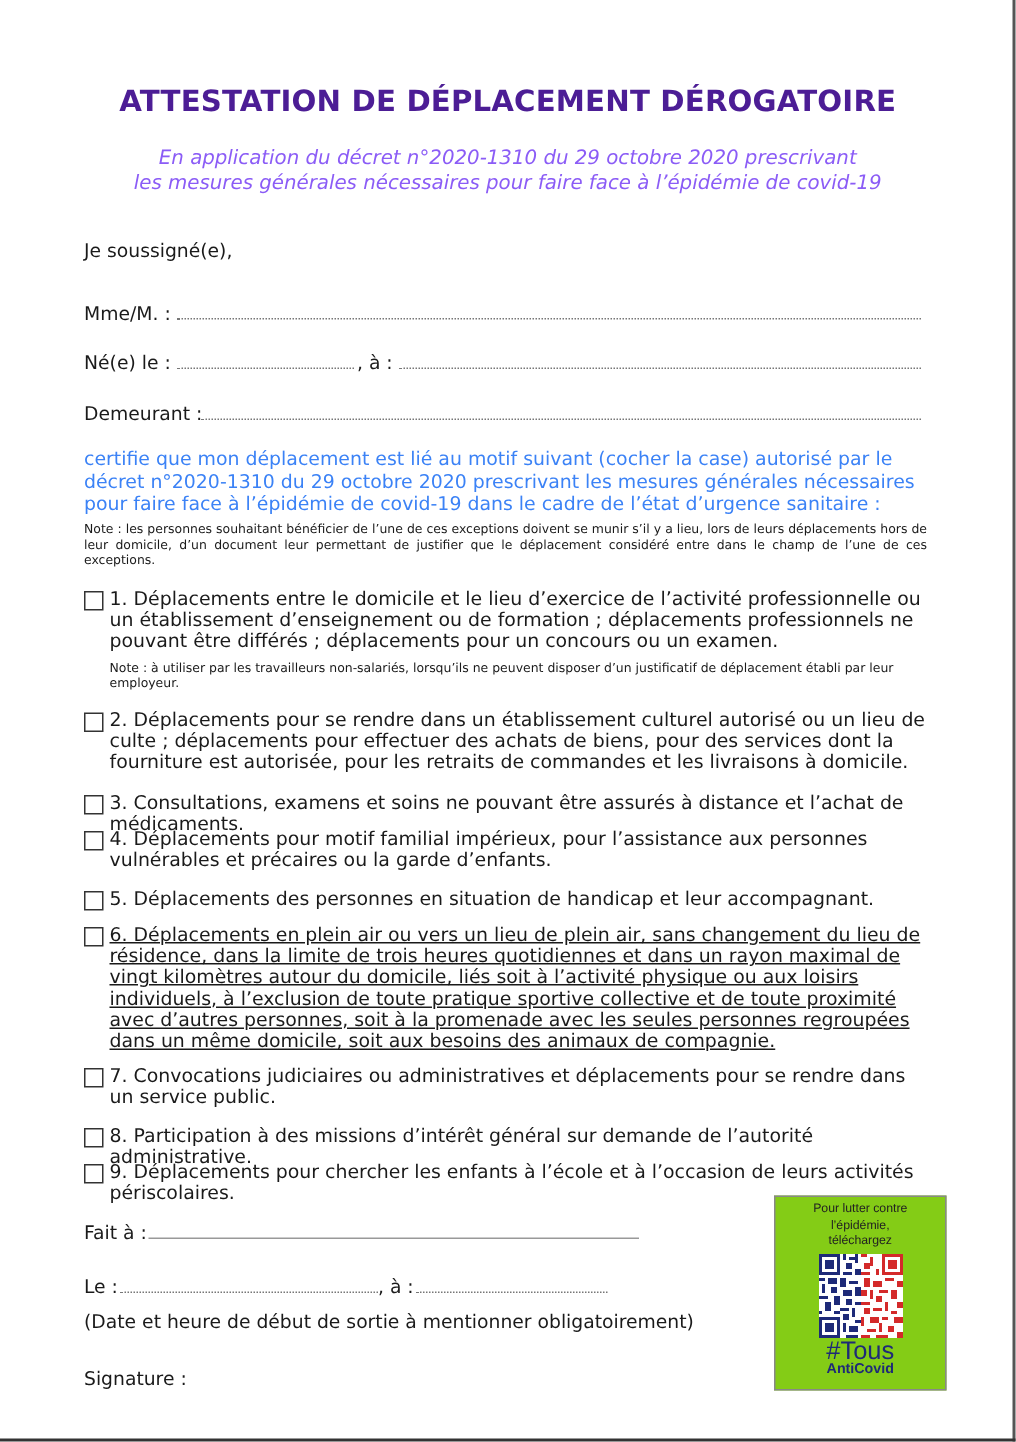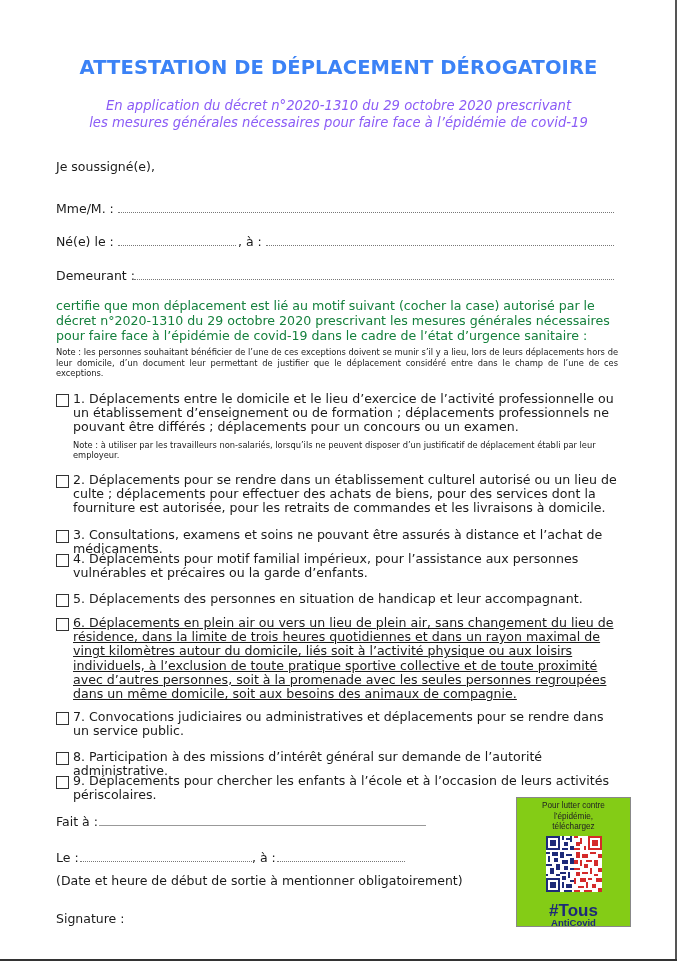--- a/index.html
+++ b/index.html
@@ -4,44 +4,44 @@
 <style>
   html, body { margin: 0; padding: 0; }
   body {
     width: 677px; height: 961px; background: #ffffff; position: relative; overflow: hidden;
     font-family: "DejaVu Sans", sans-serif; color: #1a1a1a;
   }
   .page-edge-right { position: absolute; top: 0; right: 0; width: 2px; height: 961px; background: #555; }
   .page-edge-bottom { position: absolute; left: 0; bottom: 0; width: 677px; height: 2px; background: #333; }
   .title {
     position: absolute; top: 56px; left: 0; width: 677px; text-align: center;
-    font-family: "DejaVu Sans", sans-serif; font-weight: bold; font-size: 19.5px; letter-spacing: 0.1px; color: #3b82f6;
+    font-family: "DejaVu Sans", sans-serif; font-weight: bold; font-size: 19.5px; letter-spacing: 0.1px; color: #4c1d95;
   }
   .subtitle {
     position: absolute; top: 98px; left: 0; width: 677px; text-align: center;
     font-style: italic; font-size: 13.2px; line-height: 16.5px; color: #8b5cf6;
   }
   .abs { position: absolute; }
   .lbl { font-size: 12.5px; color: #1a1a1a; white-space: nowrap; }
   .dots { position: absolute; height: 0; border-bottom: 1px dotted #777; }
-  .para { position: absolute; left: 56px; width: 560px; font-size: 12.6px; line-height: 15px; color: #15803d; }
+  .para { position: absolute; left: 56px; width: 560px; font-size: 12.6px; line-height: 15px; color: #3b82f6; }
   .note { position: absolute; left: 56px; width: 562px; font-size: 8.3px; line-height: 10.5px; color: #1a1a1a; text-align: justify; }
   .item { position: absolute; left: 56px; width: 565px; }
   .cbox {
     position: absolute; left: 0; top: 2px; width: 11px; height: 11px; border: 1px solid #333; background: #fff; cursor: pointer;
   }
   .item-text { margin-left: 17px; font-size: 12.6px; line-height: 14.2px; color: #1a1a1a; }
   .item-note { margin-left: 17px; margin-top: 5px; font-size: 8.3px; line-height: 10.5px; color: #1a1a1a; }
   .qr-panel {
     position: absolute; left: 516px; top: 797px; width: 113px; height: 128px;
     border: 1px solid #888; background: #84cc16; text-align: center;
   }
   .qr-caption { font-family: "Liberation Sans", sans-serif; font-size: 8.2px; line-height: 10.5px; color: #222; margin-top: 3px; }
   .qr-code { width: 56px; height: 56px; margin: 3px auto 0 auto; display: block; }
-  .tous { font-family: "Liberation Sans", sans-serif; font-weight: bold; font-size: 17px; line-height: 15px; color: #1e2a78; margin-top: 11px; }
+  .tous { font-family: "Liberation Sans", sans-serif; font-weight: normal; font-size: 17px; line-height: 15px; color: #1e2a78; margin-top: 1px; }
   .anticovid { font-family: "Liberation Sans", sans-serif; font-weight: bold; font-size: 9.5px; line-height: 10px; color: #1e2a78; }
 </style>
 </head>
 <body>
 
 <div class="page-edge-right"></div>
 <div class="page-edge-bottom"></div>
 
 <div class="title">ATTESTATION DE DÉPLACEMENT DÉROGATOIRE</div>
 <div class="subtitle">

